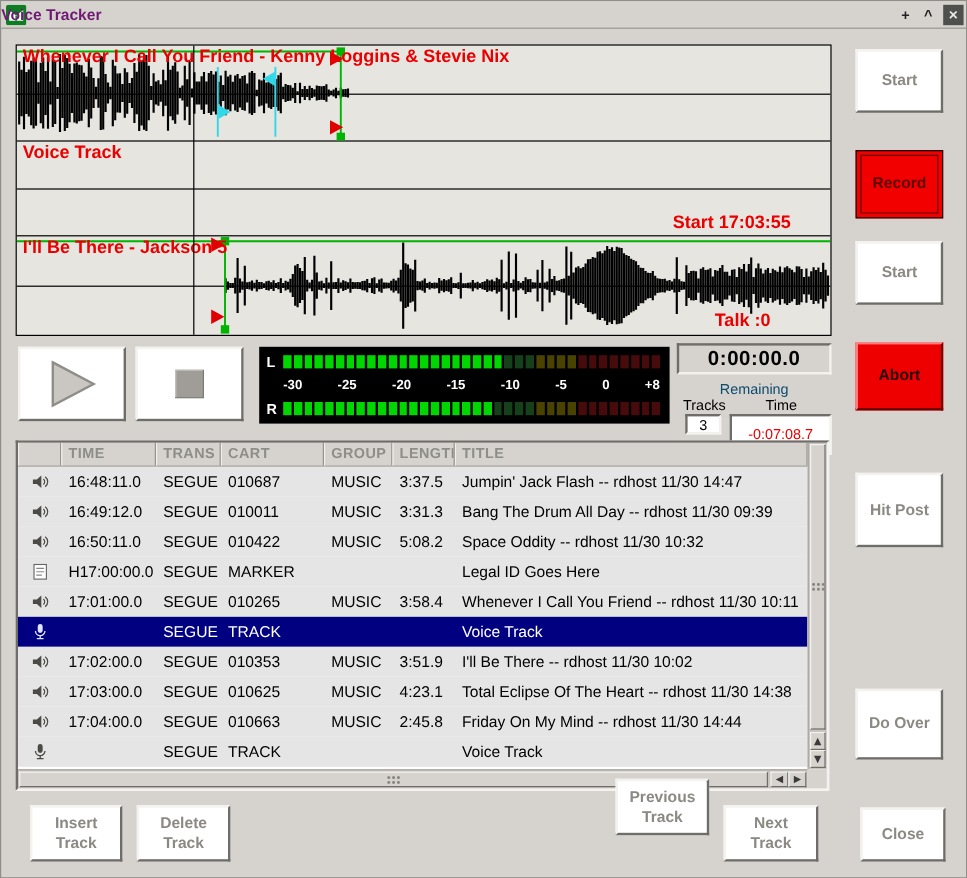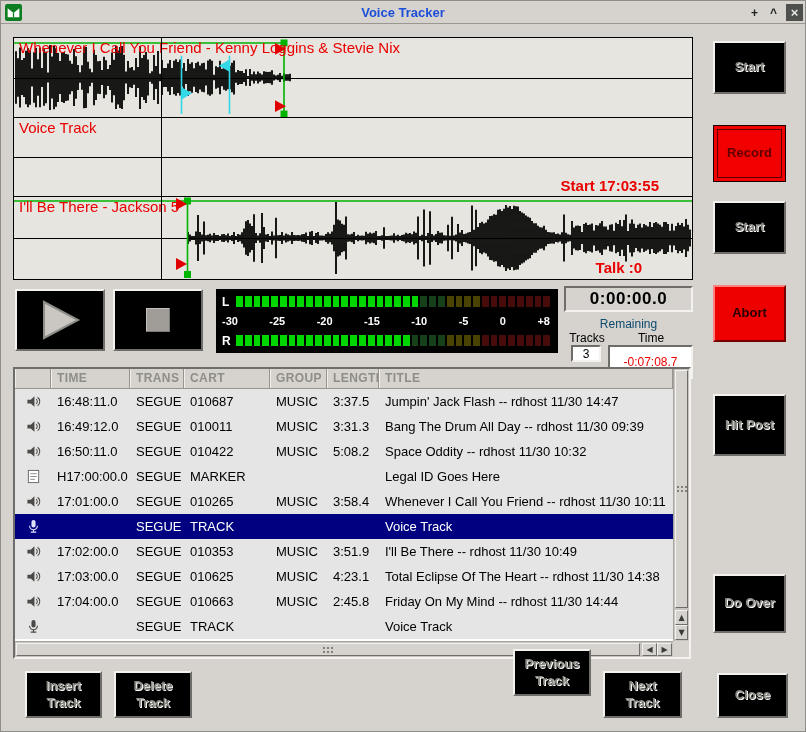--- a/index.html
+++ b/index.html
@@ -4,44 +4,44 @@
 <style>
   *{margin:0;padding:0;box-sizing:border-box}
   html,body{width:806px;height:732px;overflow:hidden}
   body{font-family:"Liberation Sans",sans-serif;background:#d6d3ce}
   .window{position:relative;width:806px;height:732px;background:#d6d3ce;border:1px solid #8f8d88}
 
   
   .titlebar{position:absolute;left:0;top:0;right:0;height:23px;background:#d6d3ce;border-bottom:1px solid #9a9792}
   .app-icon{position:absolute;left:4px;top:3px;width:17px;height:17px}
   .app-icon svg{width:100%;height:100%}
-  .win-title{position:absolute;left:0;right:0;top:4px;text-align:center;font-size:13px;font-weight:bold;color:#1d4ed8}
+  .win-title{position:absolute;left:0;right:0;top:4px;font-size:13px;font-weight:bold;color:#701a75}
   .tb-btn{position:absolute;top:3px;width:17px;height:17px;display:flex;align-items:center;justify-content:center;
           font-weight:bold;font-size:12px;color:#222;cursor:default}
   .tb-btn.pin{right:42px}
   .tb-btn.shade{right:23px}
   .tb-btn.close{right:2px;background:#4e504e;color:#e8e8e8;font-size:13px}
 
   
   .editor{position:absolute;left:12px;top:36px;width:680px;height:243px;background:#e7e5e0;border:1px solid #000}
   .track{position:relative;width:678px}
   .track.t0{height:80px;border-bottom:1px solid #000}
   .track.t1{height:79px;border-bottom:1px solid #000}
   .track.t2{height:82px}
   .midline{position:absolute;left:0;right:0;top:50%;height:1px;background:#000}
   .wave{position:absolute;left:0;top:0;width:100%;height:100%}
   .wave path{fill:none}
-  .track-title{position:absolute;left:5px;top:1px;font-size:15px;font-weight:normal;color:#ea0000;z-index:3;white-space:nowrap}
+  .track-title{position:absolute;left:5px;top:1px;font-size:15px;font-weight:bold;color:#ea0000;z-index:3;white-space:nowrap}
   .track-note{position:absolute;font-size:15px;font-weight:bold;color:#ea0000;z-index:3}
   .t1 .track-note{right:33px;bottom:2px}
   .t2 .track-note{right:50px;bottom:3px}
   .cursor{position:absolute;left:147px;top:0;bottom:0;width:1px;background:#000;z-index:4}
 
   
-  .btn{position:absolute;background:#000000;display:flex;align-items:center;justify-content:center;text-align:center;
+  .btn{position:absolute;background:#ffffff;display:flex;align-items:center;justify-content:center;text-align:center;
        font-size:13px;font-weight:bold;color:#000;white-space:pre-line;line-height:1.25;
        border-top:2px solid #f4f2ee;border-left:2px solid #f4f2ee;border-bottom:2px solid #6f6d69;border-right:2px solid #6f6d69}
   .btn.disabled{color:#8b8983;text-shadow:1px 1px 0 #ffffff}
   #play-btn{left:14px;top:288px;width:90px;height:62px}
   #stop-btn{left:112px;top:288px;width:90px;height:62px}
   .stop-square{width:24px;height:24px;background:#a09d98;box-shadow:inset -1px -1px 0 #7b7974,inset 1px 1px 0 #c6c3be}
   .side{left:712px;width:73px}
   #start-top{top:40px;height:53px}
   #record{top:124px;height:57px;background:#f20000;border:1px solid #1a0000;
           box-shadow:inset 0 0 0 3px #f20000,inset 0 0 0 4px #5e0000;color:#5e0000}
@@ -59,21 +59,21 @@
   
   .meter{position:absolute;left:215px;top:288px;width:342px;height:64px;background:#000;
          display:flex;flex-direction:column;justify-content:space-between;padding:6px 8px 6px 6px}
   .mrow{display:flex;align-items:center;height:13px}
   .mlabel{color:#fff;font-weight:bold;font-size:12px;width:14px}
   .segs{flex:1;display:flex;gap:2px;height:11px}
   .seg{flex:1}
   .seg.g{background:#15401a}.seg.g.lit{background:#00d600}
   .seg.y{background:#4a4300}
   .seg.r{background:#470b0b}
-  .ticks{display:flex;justify-content:space-between;color:#fff;font-weight:bold;font-size:11px;height:13px;align-items:center}
+  .ticks{display:flex;justify-content:space-between;color:#fff;font-weight:bold;font-size:11px;margin-left:14px;height:13px;align-items:center}
 
   
   .timebox{position:absolute;left:563px;top:285px;width:129px;height:26px;background:#d6d3ce;
            border-top:2px solid #6f6d69;border-left:2px solid #6f6d69;border-bottom:2px solid #f4f2ee;border-right:2px solid #f4f2ee;
            display:flex;align-items:center;justify-content:center;font-size:17px;font-weight:bold;letter-spacing:.5px}
   .rem-label{position:absolute;left:563px;top:316px;width:129px;text-align:center;font-size:12px;color:#0c4a6e}
   .rem-tracks-label{position:absolute;left:556px;top:330px;width:60px;text-align:center;font-size:12px}
   .rem-time-label{position:absolute;left:620px;top:330px;width:60px;text-align:center;font-size:12px}
   .valbox{position:absolute;background:#fff;border-top:2px solid #6f6d69;border-left:2px solid #6f6d69;
           border-bottom:2px solid #f4f2ee;border-right:2px solid #f4f2ee;font-size:12px;
@@ -393,21 +393,21 @@
             <svg viewBox="0 0 16 16">
               <polygon points="1.5,6 5,6 9,2.5 9,13.5 5,10 1.5,10" fill="currentColor"></polygon>
               <path d="M10.8 5.5 A3.2 3.2 0 0 1 10.8 10.5 M12.4 3.5 A5.6 5.6 0 0 1 12.4 12.5" fill="none" stroke="currentColor" stroke-width="1.1"></path>
             </svg>
           </div>
           <div class="c time">17:02:00.0</div>
           <div class="c trans">SEGUE</div>
           <div class="c cart">010353</div>
           <div class="c group">MUSIC</div>
           <div class="c length">3:51.9</div>
-          <div class="c title">I'll Be There -- rdhost 11/30 10:49</div>
+          <div class="c title">I'll Be There -- rdhost 11/30 10:02</div>
         </div>
         <div class="log-row">
           <div class="c icon">
             <svg viewBox="0 0 16 16">
               <polygon points="1.5,6 5,6 9,2.5 9,13.5 5,10 1.5,10" fill="currentColor"></polygon>
               <path d="M10.8 5.5 A3.2 3.2 0 0 1 10.8 10.5 M12.4 3.5 A5.6 5.6 0 0 1 12.4 12.5" fill="none" stroke="currentColor" stroke-width="1.1"></path>
             </svg>
           </div>
           <div class="c time">17:03:00.0</div>
           <div class="c trans">SEGUE</div>

